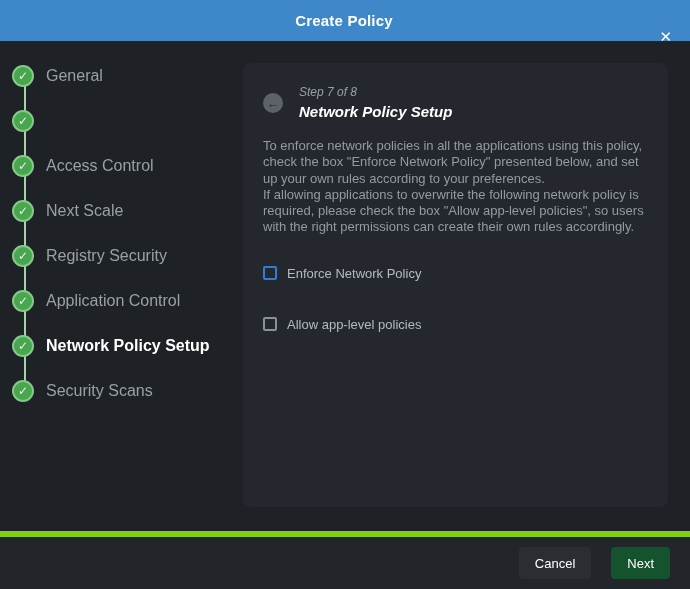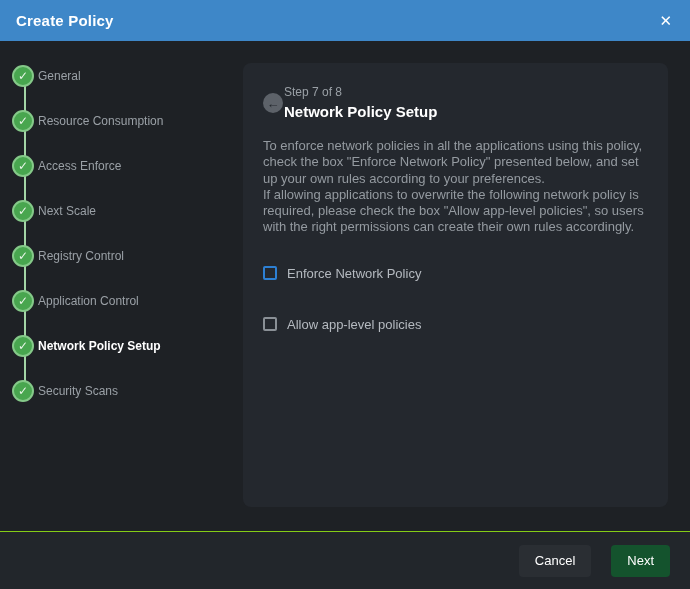--- a/index.html
+++ b/index.html
@@ -12,21 +12,22 @@
     height: 589px;
     background: #1e2125;
     overflow: hidden;
   }
 
   
   .header {
     position: absolute; top: 0; left: 0; right: 0; height: 41px;
     background: #3e87c8;
     display: flex; align-items: center;
-    padding: 0 18px 0 16px;
+    padding: 12px 18px 0 16px;
+    flex-direction: column;
   }
   .header-title { color: #ffffff; font-size: 15px; font-weight: 700; letter-spacing: .2px; }
   .close-btn {
     margin-left: auto; color: #ffffff; font-size: 15px; font-weight: 700;
     cursor: pointer; line-height: 1;
   }
 
   
   .stepper { position: absolute; left: 0; top: 53px; width: 243px; }
   .step-line {
@@ -38,40 +39,40 @@
     display: flex; align-items: center; cursor: pointer;
   }
   .step-circle {
     width: 22px; height: 22px; margin-left: 12px; flex: none;
     border-radius: 50%;
     background: #48a64f;
     border: 2px solid #85c989;
     display: flex; align-items: center; justify-content: center;
     color: #eaf6ea; font-size: 12px; font-weight: 700; line-height: 1;
   }
-  .step-label { margin-left: 4px; font-size: 12px; color: #9aa0a6; }
+  .step-label { margin-left: 12px; font-size: 16px; color: #9aa0a6; }
   .step-item.active .step-label { color: #ffffff; font-weight: 700; }
 
   
   .card {
     position: absolute; left: 243px; top: 63px;
     width: 425px; height: 444px;
     background: #24282e;
     border-radius: 8px;
     padding: 22px 20px 20px 20px;
   }
   .card-header { display: flex; align-items: flex-start; }
   .back-btn {
     width: 20px; height: 20px; flex: none; margin-top: 8px;
     border-radius: 50%;
     background: #5d6269; color: #24282e;
     display: flex; align-items: center; justify-content: center;
     font-size: 13px; font-weight: 700; cursor: pointer; line-height: 1;
   }
-  .head-text { margin-left: 1px; }
+  .head-text { margin-left: 16px; font-style: italic; }
   .step-count { font-size: 12px; color: #9aa0a6; }
   .card-title { font-size: 15px; font-weight: 700; color: #ffffff; margin-top: 4px; }
 
   .para {
     font-size: 13px; line-height: 1.25;
     color: #949aa0; max-width: 387px;
   }
   .para.first { margin-top: 18px; }
 
   .cb-row { display: flex; align-items: center; cursor: pointer; text-align: center; }
@@ -82,21 +83,21 @@
     border: 2px solid #8a9096; border-radius: 2px;
     background: transparent;
   }
   .cb-box.focused { border-color: #2d80d4; }
   .cb-label { margin-left: 10px; font-size: 13px; color: #b5bac0; }
 
   
   .footer {
     position: absolute; left: 0; right: 0; bottom: 0; height: 58px;
     background: #22262b;
-    border-top: 1px solid #84cc16;
+    border-top: 6px solid #84cc16;
     display: flex; align-items: center; justify-content: flex-end;
     padding: 0 20px; gap: 20px;
   }
   .btn {
     height: 32px; padding: 0 16px; border: none; border-radius: 4px;
     font-family: inherit; font-size: 13px; font-weight: 500; color: #ffffff;
     display: flex; align-items: center; cursor: pointer;
   }
   .btn-cancel { background: #2a2e33; }
   .btn-next { background: #14532d; }
@@ -117,39 +118,38 @@
     <div class="step-item">
       <span class="step-circle">
           <span>✓</span>
         </span>
       <span class="step-label">General</span>
     </div>
     <div class="step-item">
       <span class="step-circle">
           <span>✓</span>
         </span>
-      <span class="step-label">Resource Consumption</span>
     </div>
     <div class="step-item">
       <span class="step-circle">
           <span>✓</span>
         </span>
-      <span class="step-label">Access Enforce</span>
+      <span class="step-label">Access Control</span>
     </div>
     <div class="step-item">
       <span class="step-circle">
           <span>✓</span>
         </span>
       <span class="step-label">Next Scale</span>
     </div>
     <div class="step-item">
       <span class="step-circle">
           <span>✓</span>
         </span>
-      <span class="step-label">Registry Control</span>
+      <span class="step-label">Registry Security</span>
     </div>
     <div class="step-item">
       <span class="step-circle">
           <span>✓</span>
         </span>
       <span class="step-label">Application Control</span>
     </div>
     <div class="step-item active">
       <span class="step-circle">
           <span>✓</span>

